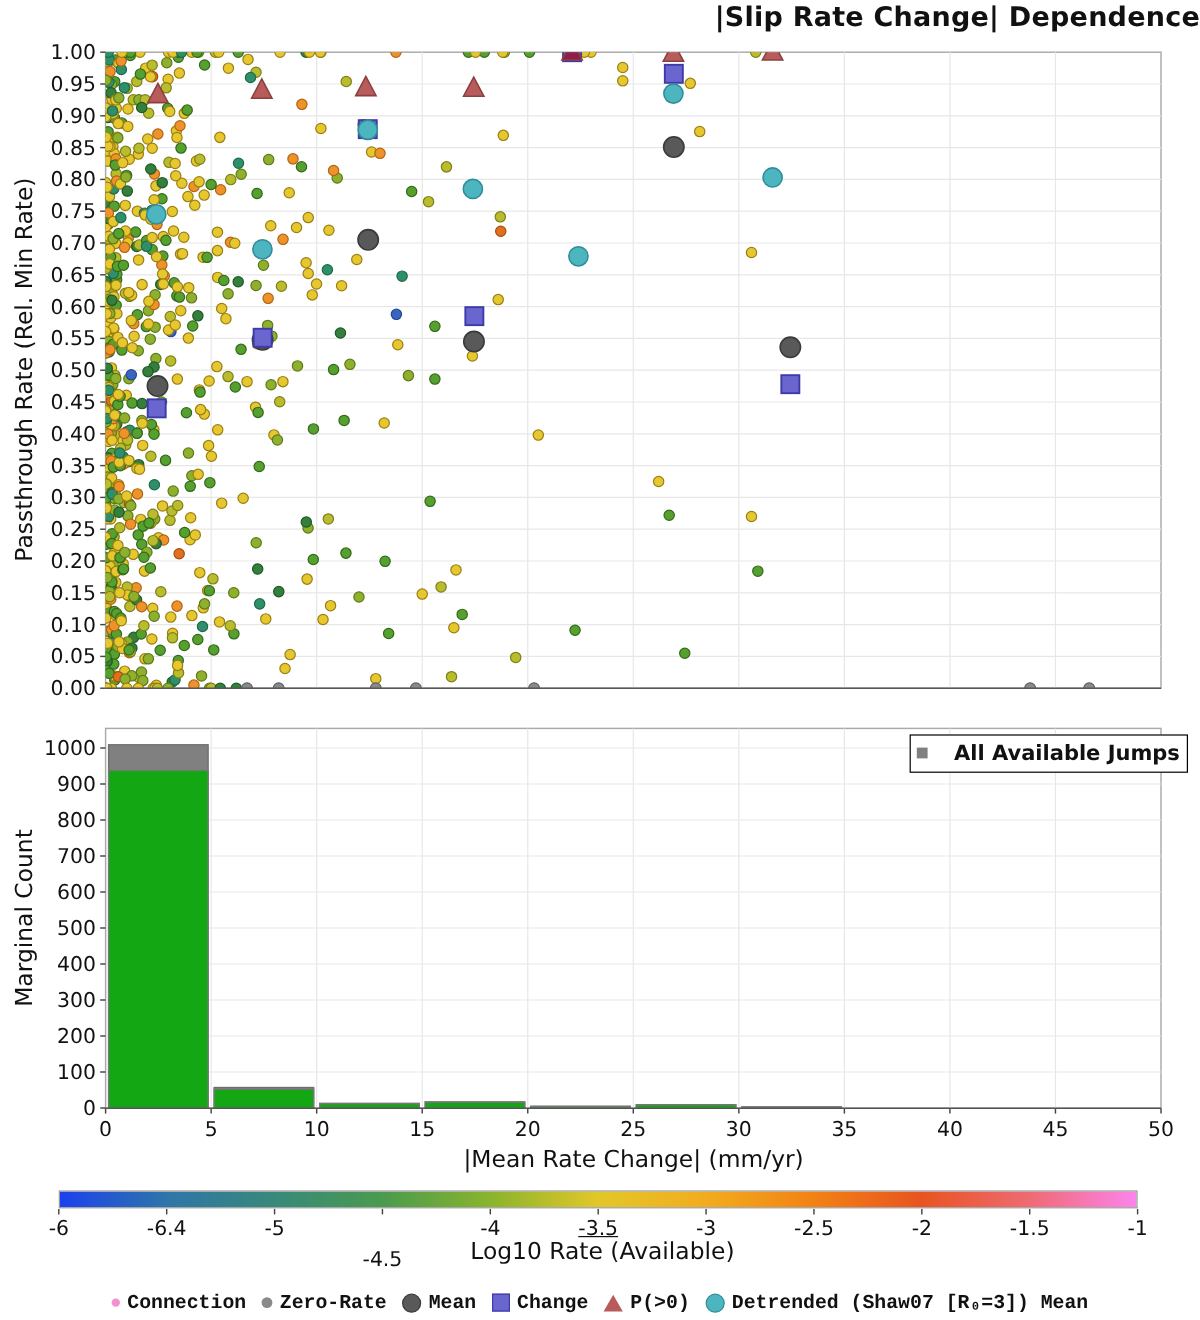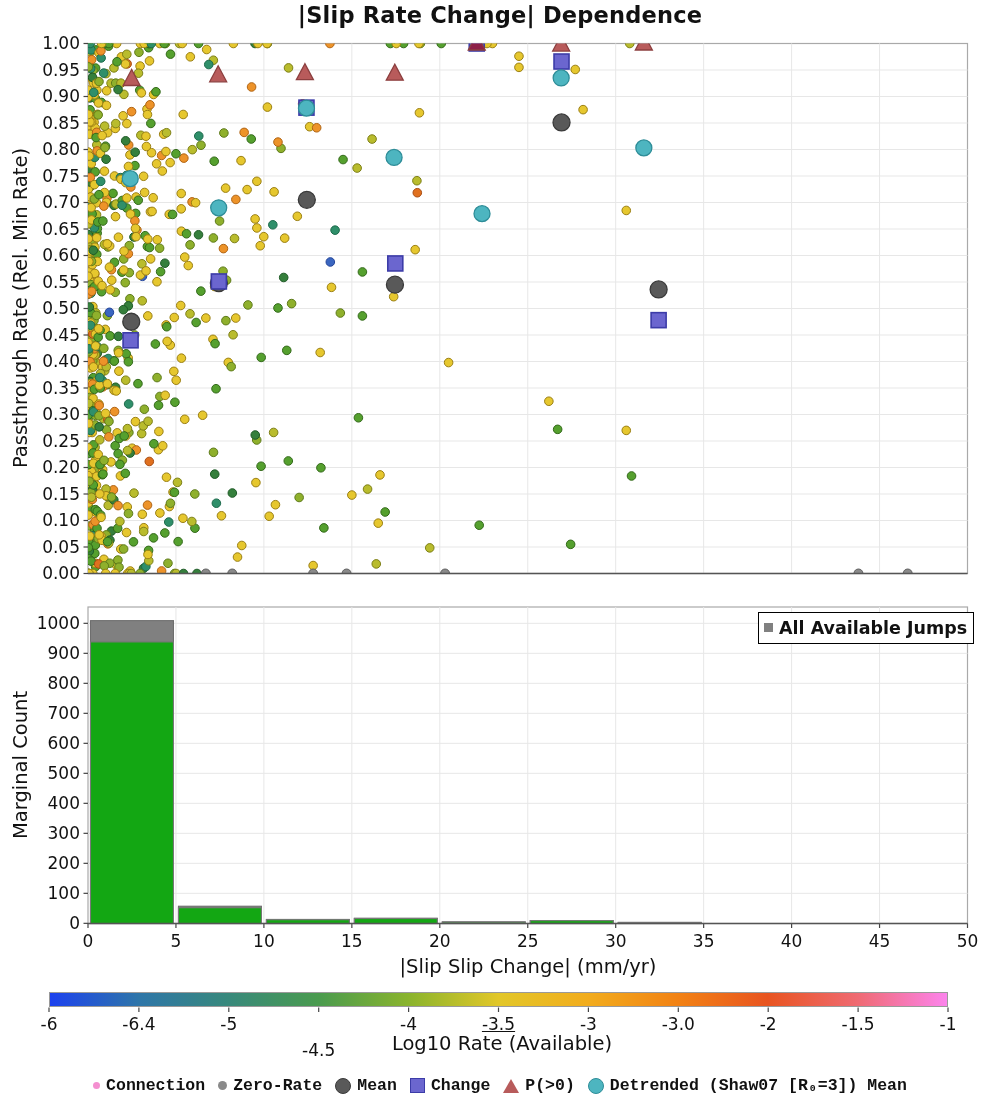--- a/index.html
+++ b/index.html
@@ -1,30 +1,30 @@
 <!DOCTYPE html>
 <html><head>
 <meta charset="utf-8">
 <style>
   html,body{margin:0;padding:0;background:#fff;}
   #figure{position:relative;width:1000px;height:1100px;background:#fff;
           font-family:"DejaVu Sans","Liberation Sans",sans-serif;color:#111;overflow:hidden;}
   #plot-svg{position:absolute;left:0;top:0;}
   .overlay{position:absolute;}
-  #chart-title{left:0;top:-1px;width:1000px;height:32px;line-height:32px;text-align:center;
+  #chart-title{left:0;top:-1px;width:1000px;height:32px;line-height:32px;text-align:right;
                font-size:22.5px;font-weight:bold;letter-spacing:.2px;}
   .axis-label{font-size:19.5px;color:#111;white-space:nowrap;}
   #scatter-ylabel{left:20px;top:308px;transform:translate(-50%,-50%) rotate(-90deg);}
   #hist-ylabel{left:20px;top:765px;transform:translate(-50%,-50%) rotate(-90deg);}
   #hist-xlabel{left:528px;top:966px;transform:translate(-50%,-50%);}
   #colorbar-label{left:502px;top:1043px;transform:translate(-50%,-50%);}
   #colorbar{left:49px;top:992px;width:899px;height:15px;border:1px solid #999;box-sizing:border-box;}
   .cb-tick-label{position:absolute;top:1014px;transform:translateX(-50%);font-size:17px;}
   #hist-legend{left:758px;top:612px;background:#fff;border:1.8px solid #000;padding:2px 6px 3px 5px;}
-  .hl-row{display:flex;align-items:center;gap:6px;height:25px;}
+  .hl-row{display:flex;align-items:center;gap:22px;height:25px;}
   .hl-marker{width:9px;height:9px;display:inline-block;flex:0 0 auto;}
   .hl-label{font-size:17.5px;font-weight:bold;white-space:nowrap;}
   #bottom-legend{left:0;top:1071px;width:1000px;height:29px;display:flex;align-items:center;
                  justify-content:center;gap:13px;}
   .bl-item{display:flex;align-items:center;gap:6px;}
   .bl-label{font-size:16.5px;font-weight:bold;white-space:nowrap;font-family:Liberation Mono, monospace;}
   .bl-dot-sm{width:7px;height:7px;border-radius:50%;display:inline-block;}
   .bl-dot-md{width:9px;height:9px;border-radius:50%;display:inline-block;}
   .bl-circle{width:14px;height:14px;border-radius:50%;display:inline-block;}
   .bl-square{width:13px;height:13px;display:inline-block;}
@@ -1001,21 +1001,21 @@
         <line x1="948" y1="1007.5" x2="948" y2="1012" stroke="#444" stroke-width="1.2"></line>
       </g>
     </svg>
 
   <div id="chart-title" class="overlay">|Slip Rate Change| Dependence</div>
 
   <div id="scatter-ylabel" class="overlay axis-label">Passthrough Rate (Rel. Min Rate)</div>
 
   <div id="hist-ylabel" class="overlay axis-label">Marginal Count</div>
 
-  <div id="hist-xlabel" class="overlay axis-label">|Slip Slip Change| (mm/yr)</div>
+  <div id="hist-xlabel" class="overlay axis-label">|Mean Rate Change| (mm/yr)</div>
 
   <div id="colorbar" class="overlay" style="background: linear-gradient(to right, rgb(28, 65, 238) 0%, rgb(46, 118, 168) 10%, rgb(56, 137, 123) 20%, rgb(74, 155, 78) 30%, rgb(138, 180, 45) 40%, rgb(226, 199, 41) 50%, rgb(242, 172, 29) 60%, rgb(242, 130, 20) 70%, rgb(232, 84, 32) 80%, rgb(239, 106, 114) 90%, rgb(252, 132, 236) 100%);"></div>
 
   <div id="colorbar-label" class="overlay axis-label">Log10 Rate (Available)</div>
 
   <div id="hist-legend" class="overlay">
     <div class="hl-row">
       <span class="hl-marker" style="background: rgb(128, 128, 128);"></span>
       <span class="hl-label">All Available Jumps</span>
     </div>
@@ -1047,17 +1047,17 @@
       <span class="bl-label">Detrended (Shaw07 [R₀=3]) Mean</span>
     </div>
   </div>
 <span class="cb-tick-label" style="left: 49px;">-6</span>
     <span class="cb-tick-label" style="left: 138.9px;">-6.4</span>
     <span class="cb-tick-label" style="left: 228.8px;">-5</span>
     <span class="cb-tick-label" style="left: 318.7px; margin-top: 26px;">-4.5</span>
     <span class="cb-tick-label" style="left: 408.6px;">-4</span>
     <span class="cb-tick-label" style="left: 498.5px; text-decoration: underline;">-3.5</span>
     <span class="cb-tick-label" style="left: 588.4px;">-3</span>
-    <span class="cb-tick-label" style="left: 678.3px;">-3.0</span>
+    <span class="cb-tick-label" style="left: 678.3px;">-2.5</span>
     <span class="cb-tick-label" style="left: 768.2px;">-2</span>
     <span class="cb-tick-label" style="left: 858.1px;">-1.5</span>
     <span class="cb-tick-label" style="left: 948px;">-1</span>
   </div>
 
 </body></html>

